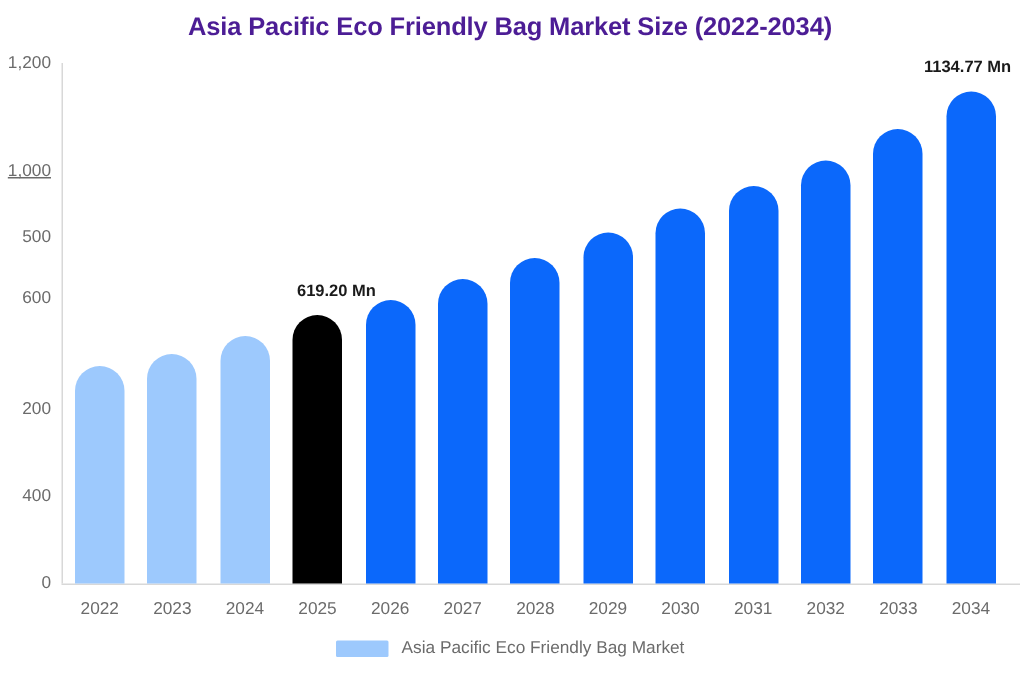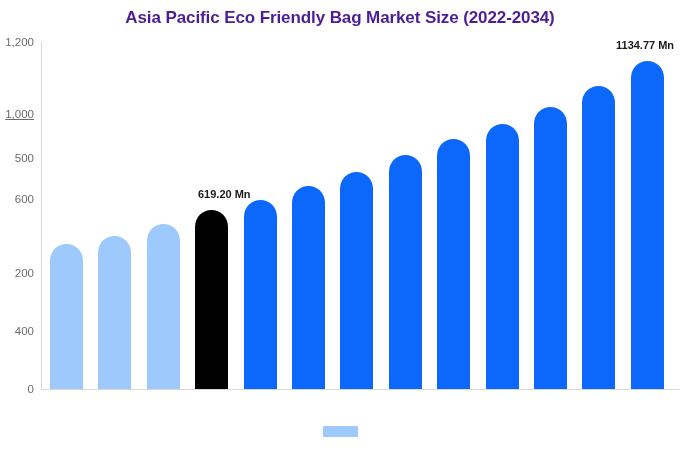--- a/index.html
+++ b/index.html
@@ -170,18 +170,34 @@
       <div class="bar" style="left: 340.4px; height: 216.875px; background: rgb(11, 104, 251);"></div>
       <div class="bar" style="left: 388.8px; height: 233.647px; background: rgb(11, 104, 251);"></div>
       <div class="bar" style="left: 437.2px; height: 250.418px; background: rgb(11, 104, 251);"></div>
       <div class="bar" style="left: 485.6px; height: 264.877px; background: rgb(11, 104, 251);"></div>
       <div class="bar" style="left: 534px; height: 281.938px; background: rgb(11, 104, 251);"></div>
       <div class="bar" style="left: 582.4px; height: 303.047px; background: rgb(11, 104, 251);"></div>
       <div class="bar" style="left: 630.8px; height: 328.138px; background: rgb(11, 104, 251);"></div>
       <div class="data-label" style="top: 38.8623px; left: 616px;">1134.77 Mn</div>
     </div>
 
+  <div class="x-labels">
+      <div class="x-label" style="left: 42.5px;">2022</div>
+      <div class="x-label" style="left: 90.9px;">2023</div>
+      <div class="x-label" style="left: 139.3px;">2024</div>
+      <div class="x-label" style="left: 187.7px;">2025</div>
+      <div class="x-label" style="left: 236.1px;">2026</div>
+      <div class="x-label" style="left: 284.5px;">2027</div>
+      <div class="x-label" style="left: 332.9px;">2028</div>
+      <div class="x-label" style="left: 381.3px;">2029</div>
+      <div class="x-label" style="left: 429.7px;">2030</div>
+      <div class="x-label" style="left: 478.1px;">2031</div>
+      <div class="x-label" style="left: 526.5px;">2032</div>
+      <div class="x-label" style="left: 574.9px;">2033</div>
+      <div class="x-label" style="left: 623.3px;">2034</div>
+    </div>
 
   <div class="legend">
     <span class="legend-swatch" style="background: rgb(157, 201, 253);"></span>
+    <span class="legend-text">Asia Pacific Eco Friendly Bag Market</span>
   </div>
 
 </div>
 
 </body></html>

